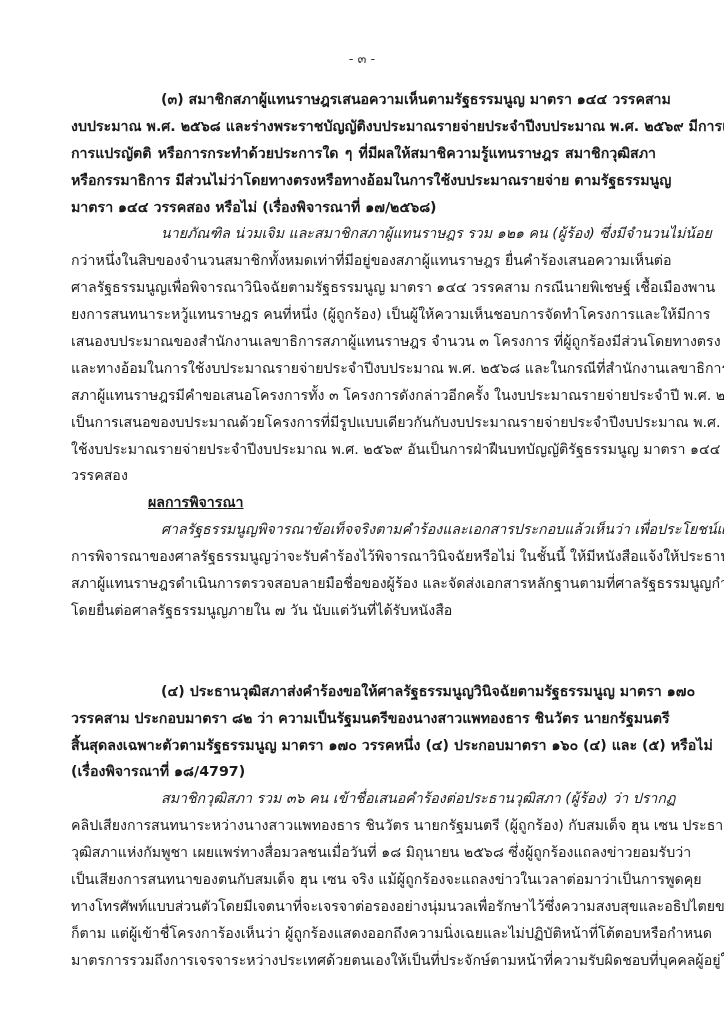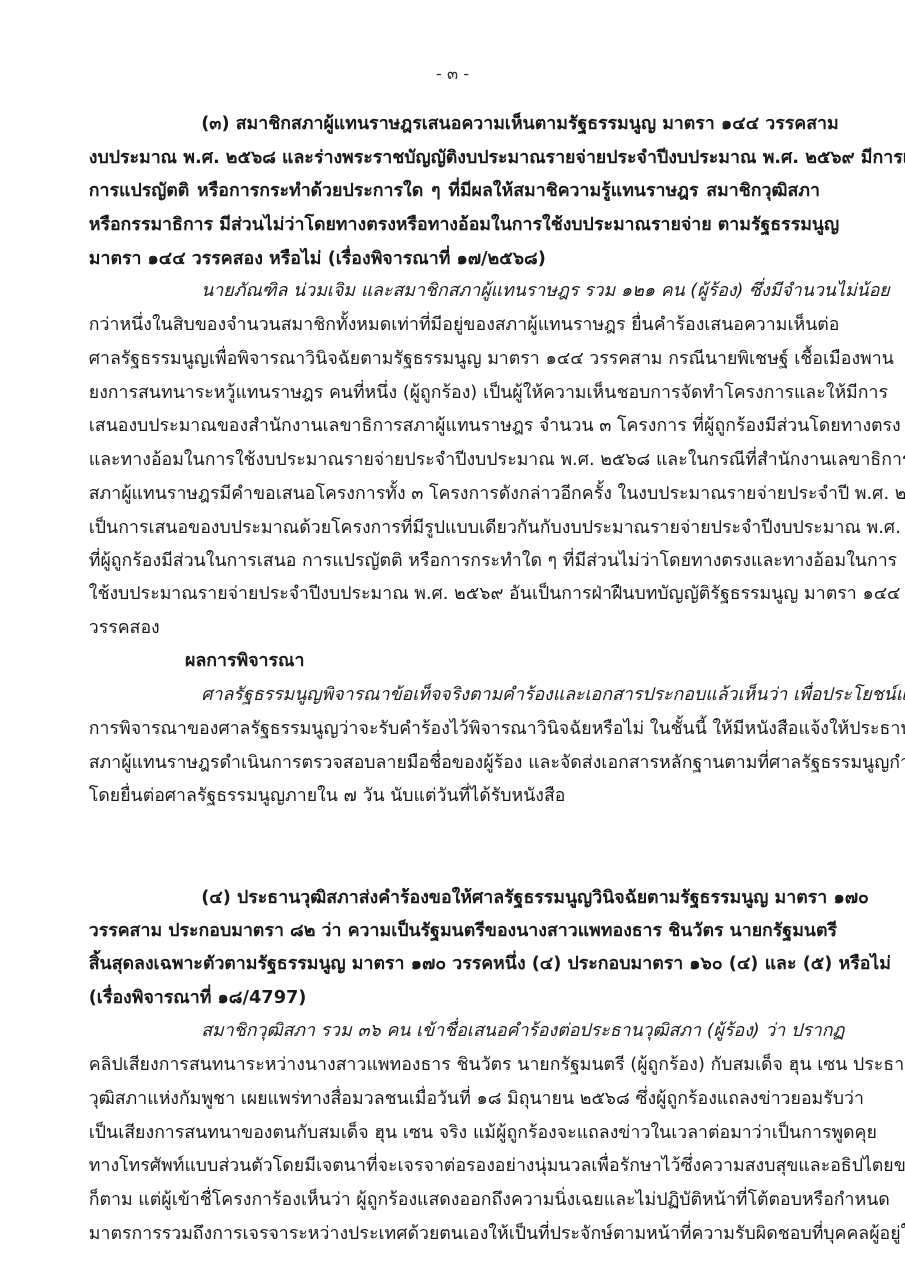--- a/index.html
+++ b/index.html
@@ -47,20 +47,21 @@
   }
   .indent1 {
     padding-left: 90px;
     font-style: italic;
   }
   .indent-head {
     padding-left: 90px;
   }
   .heading-underline {
     padding-left: 77px;
+    text-decoration: underline;
     font-weight: bold;
     text-align-last: left;
   }
   .gap-large {
     height: 54px;
   }
   .section {
     display: block;
   }
 </style>
@@ -79,21 +80,20 @@
     <div class="line bold last">มาตรา ๑๔๔ วรรคสอง หรือไม่ (เรื่องพิจารณาที่ ๑๗/๒๕๖๘)</div>
 
     <div class="line indent1">นายภัณฑิล น่วมเจิม และสมาชิกสภาผู้แทนราษฎร รวม ๑๒๑ คน (ผู้ร้อง) ซึ่งมีจำนวนไม่น้อย</div>
     <div class="line">กว่าหนึ่งในสิบของจำนวนสมาชิกทั้งหมดเท่าที่มีอยู่ของสภาผู้แทนราษฎร ยื่นคำร้องเสนอความเห็นต่อ</div>
     <div class="line">ศาลรัฐธรรมนูญเพื่อพิจารณาวินิจฉัยตามรัฐธรรมนูญ มาตรา ๑๔๔ วรรคสาม กรณีนายพิเชษฐ์ เชื้อเมืองพาน</div>
     <div class="line">ยงการสนทนาระหวู้แทนราษฎร คนที่หนึ่ง (ผู้ถูกร้อง) เป็นผู้ให้ความเห็นชอบการจัดทำโครงการและให้มีการ</div>
     <div class="line">เสนองบประมาณของสำนักงานเลขาธิการสภาผู้แทนราษฎร จำนวน ๓ โครงการ ที่ผู้ถูกร้องมีส่วนโดยทางตรง</div>
     <div class="line">และทางอ้อมในการใช้งบประมาณรายจ่ายประจำปีงบประมาณ พ.ศ. ๒๕๖๘ และในกรณีที่สำนักงานเลขาธิการ</div>
     <div class="line">สภาผู้แทนราษฎรมีคำขอเสนอโครงการทั้ง ๓ โครงการดังกล่าวอีกครั้ง ในงบประมาณรายจ่ายประจำปี พ.ศ. ๒๕๖๙</div>
     <div class="line">เป็นการเสนอของบประมาณด้วยโครงการที่มีรูปแบบเดียวกันกับงบประมาณรายจ่ายประจำปีงบประมาณ พ.ศ. ๒๕๖๘</div>
-    <div class="line">ที่ผู้ถูกร้องมีส่วนในการเสนอ การแปรญัตติ หรือการกระทำใด ๆ ที่มีส่วนไม่ว่าโดยทางตรงและทางอ้อมในการ</div>
     <div class="line">ใช้งบประมาณรายจ่ายประจำปีงบประมาณ พ.ศ. ๒๕๖๙ อันเป็นการฝ่าฝืนบทบัญญัติรัฐธรรมนูญ มาตรา ๑๔๔</div>
     <div class="line last">วรรคสอง</div>
 
     <div class="line heading-underline">ผลการพิจารณา</div>
 
     <div class="line indent1">ศาลรัฐธรรมนูญพิจารณาข้อเท็จจริงตามคำร้องและเอกสารประกอบแล้วเห็นว่า เพื่อประโยชน์แก่</div>
     <div class="line">การพิจารณาของศาลรัฐธรรมนูญว่าจะรับคำร้องไว้พิจารณาวินิจฉัยหรือไม่ ในชั้นนี้ ให้มีหนังสือแจ้งให้ประธาน</div>
     <div class="line">สภาผู้แทนราษฎรดำเนินการตรวจสอบลายมือชื่อของผู้ร้อง และจัดส่งเอกสารหลักฐานตามที่ศาลรัฐธรรมนูญกำหนด</div>
     <div class="line last">โดยยื่นต่อศาลรัฐธรรมนูญภายใน ๗ วัน นับแต่วันที่ได้รับหนังสือ</div>
   </div>

